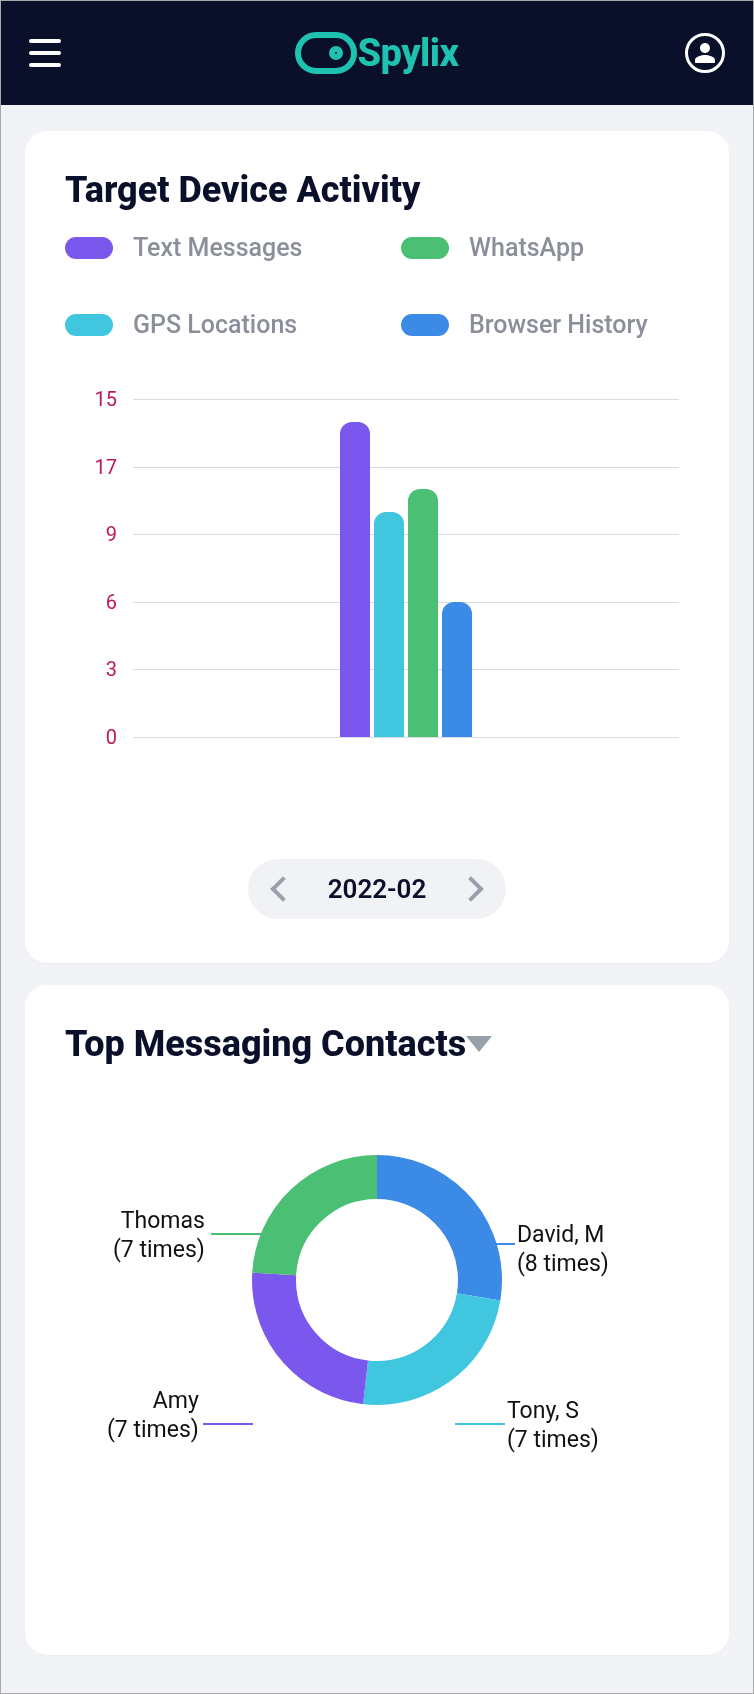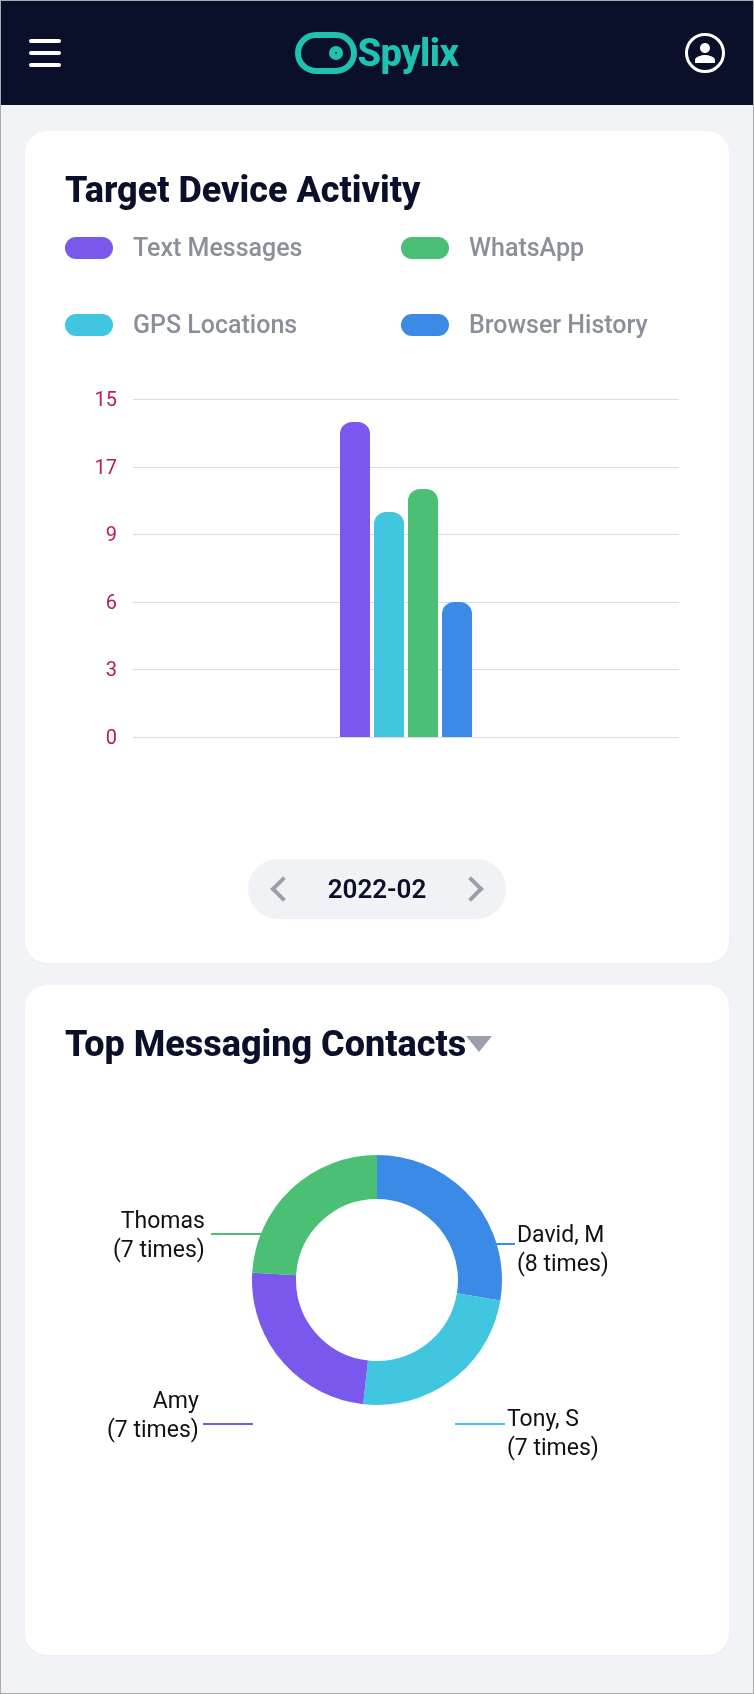--- a/index.html
+++ b/index.html
@@ -188,21 +188,21 @@
             <circle cx="125" cy="125" r="103" stroke="#7a57ed" stroke-dasharray="156.2129864302235 647.1680866394973" stroke-dashoffset="-334.7421137790504"></circle>
             <circle cx="125" cy="125" r="103" stroke="#4bbf73" stroke-dasharray="156.2129864302235 647.1680866394973" stroke-dashoffset="-490.9551002092739"></circle>
           </svg>
 
         <div class="lead" style="background:#3b8ae6; width:50px; top:88px; left:400px;"></div>
         <div class="d-label" style="top:66px; left:452px;">
           <span>David, M</span><br><span>(8 times)</span>
         </div>
 
         <div class="lead" style="background:#41c6e0; width:50px; top:268px; left:390px;"></div>
-        <div class="d-label" style="top:250px; left:442px;">
+        <div class="d-label" style="top:242px; left:442px;">
           <span>Tony, S</span><br><span>(7 times)</span>
         </div>
 
         <div class="lead" style="background:#7a57ed; width:50px; top:268px; left:138px;"></div>
         <div class="d-label left" style="top:232px; left:42px;">
           <span>Amy</span><br><span>(7 times)</span>
         </div>
 
         <div class="lead" style="background:#4bbf73; width:50px; top:78px; left:146px;"></div>
         <div class="d-label left" style="top:52px; left:48px;">

